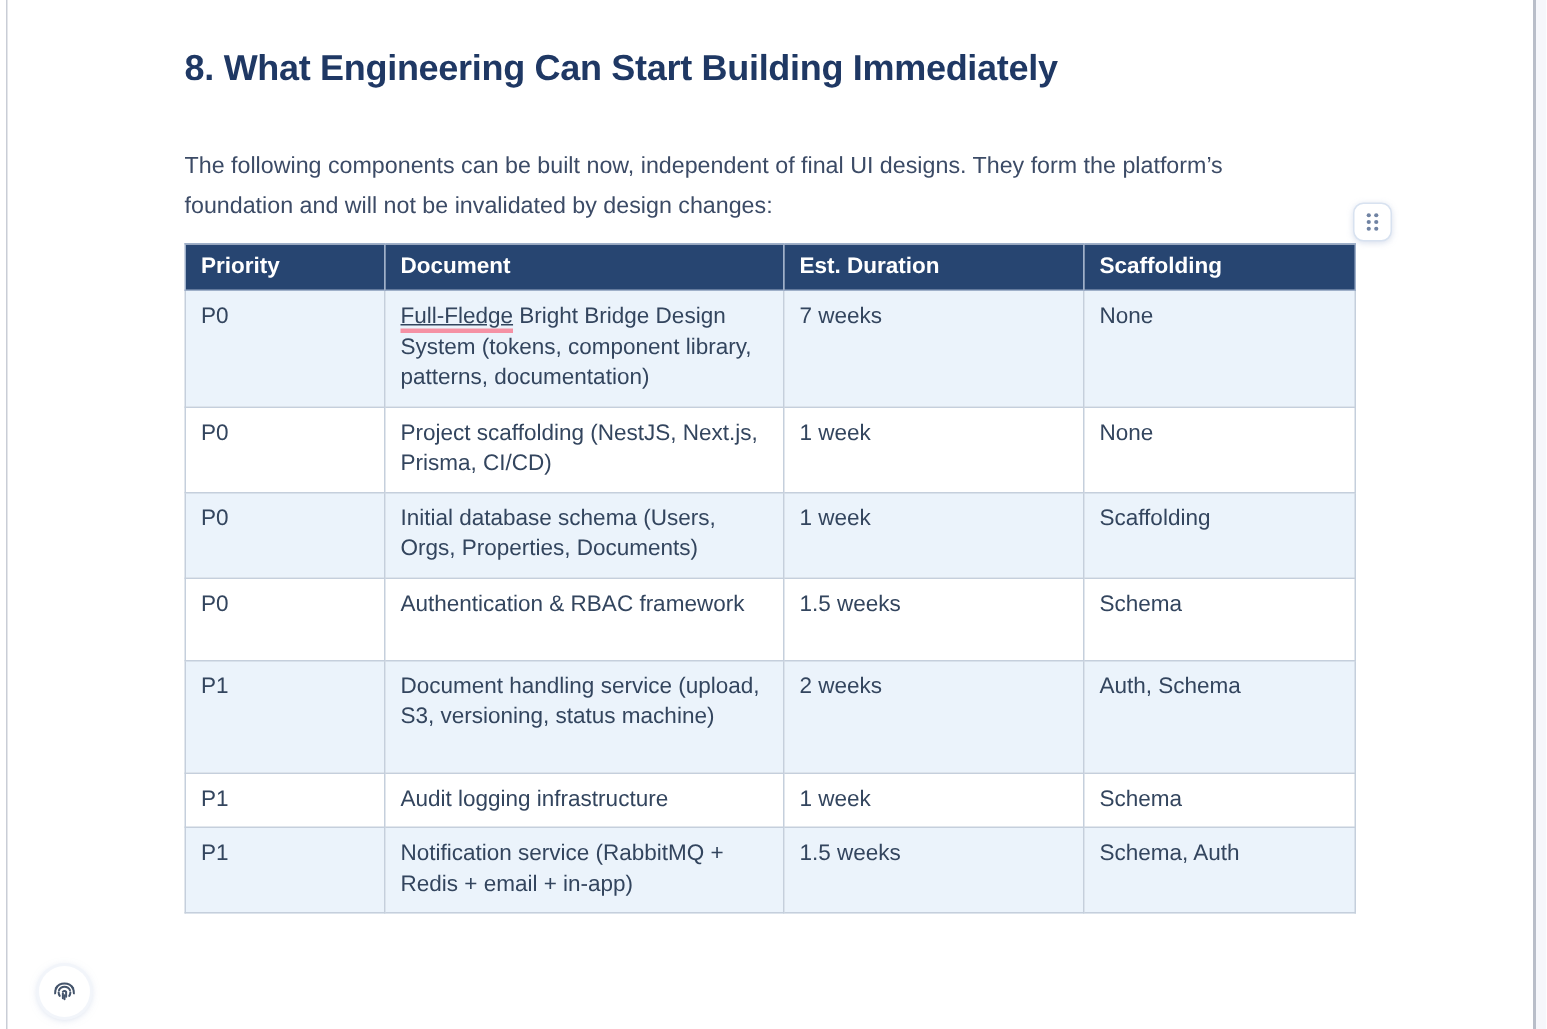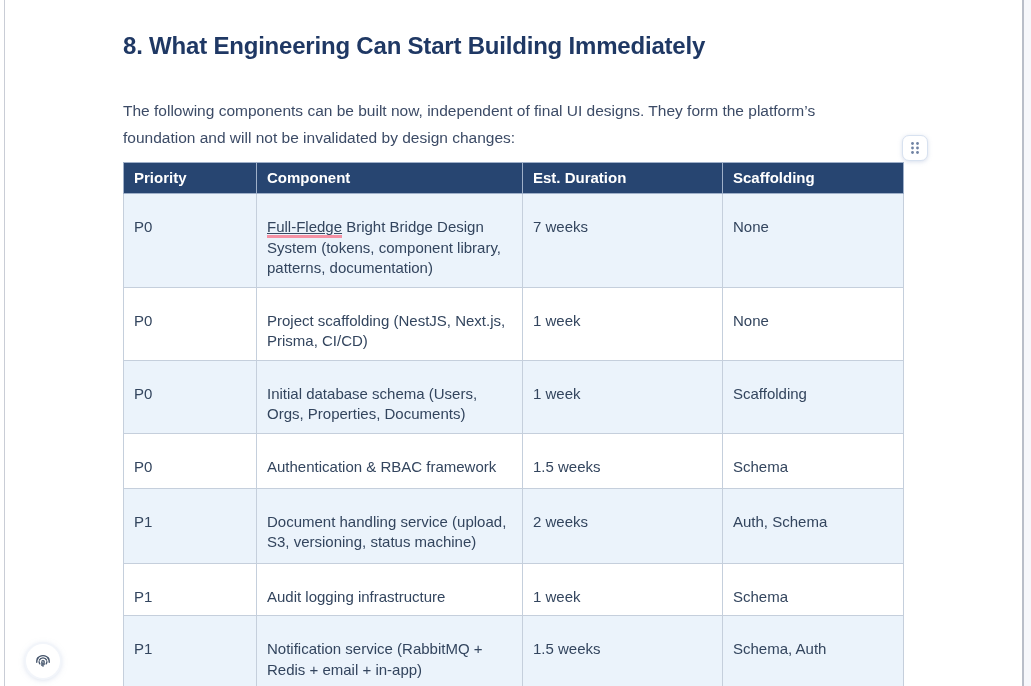--- a/index.html
+++ b/index.html
@@ -41,21 +41,21 @@
     border-collapse: collapse; table-layout: fixed;
   }
   table.components th, table.components td { border: 1px solid #c5cfdc; }
   table.components th {
     background: #274571; color: #ffffff; font-size: 15px; font-weight: bold;
     text-align: left; padding: 5px 10px 6px 10px; height: 31px;
     border-color: #9fb0c9;
   }
   table.components td {
     font-size: 15px; color: #33455e; line-height: 20.5px;
-    vertical-align: top; padding: 23px 12px 8px 10px;
+    vertical-align: top; padding: 7px 12px 8px 10px;
   }
   tr.alt td { background: #ebf3fb; }
   .misspell { border-bottom: 3px solid #f591a4; text-decoration: underline; }
 
   
   .fingerprint-btn {
     position: absolute; left: 26px; top: 644px; width: 34px; height: 34px;
     border-radius: 50%; background: #ffffff;
     box-shadow: 0 0 0 2px #f2f5fa, 0 1px 6px rgba(150,170,205,0.55);
     display: flex; align-items: center; justify-content: center;
@@ -92,21 +92,21 @@
   <table class="components">
     <colgroup>
       <col style="width:133px">
         <col style="width:266px">
         <col style="width:200px">
         <col style="width:181px">
     </colgroup>
     <thead>
       <tr>
         <th>Priority</th>
-        <th>Component</th>
+        <th>Document</th>
         <th>Est. Duration</th>
         <th>Scaffolding</th>
       </tr>
     </thead>
     <tbody>
       <tr class="alt" style="height:76px">
         <td>P0</td>
         <td><span class="misspell">Full-Fledge</span><span> Bright Bridge Design System (tokens, component library, patterns, documentation)</span></td>
         <td>7 weeks</td>
         <td>None</td>

